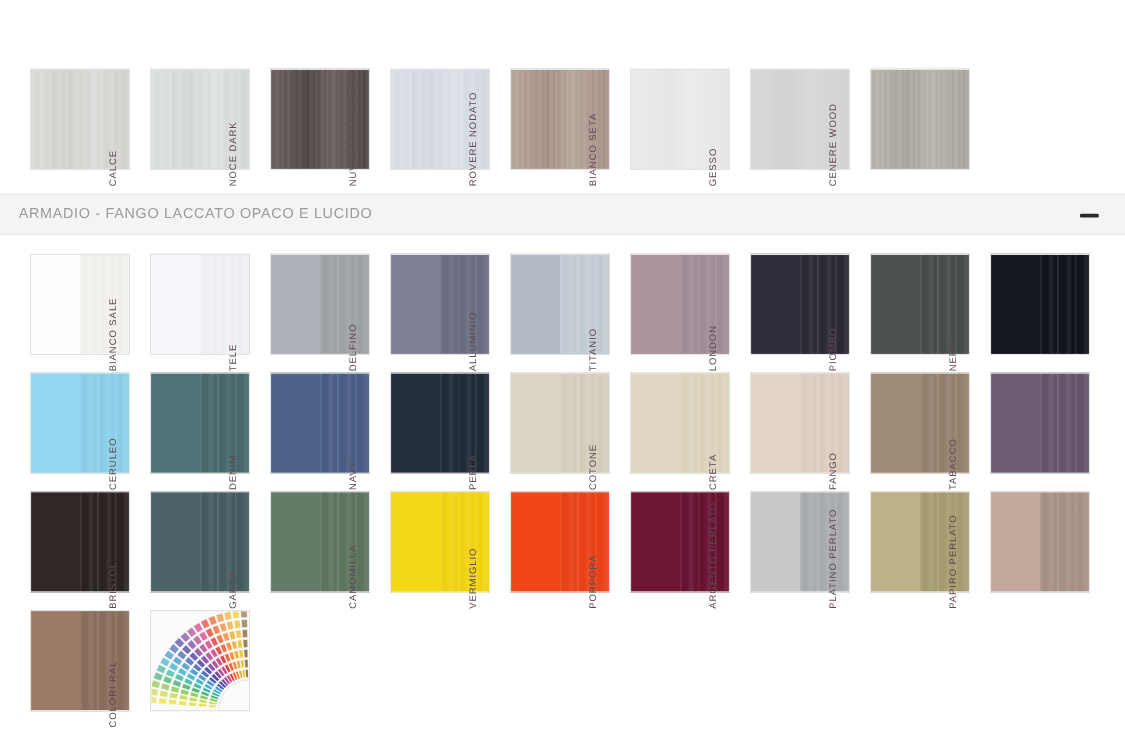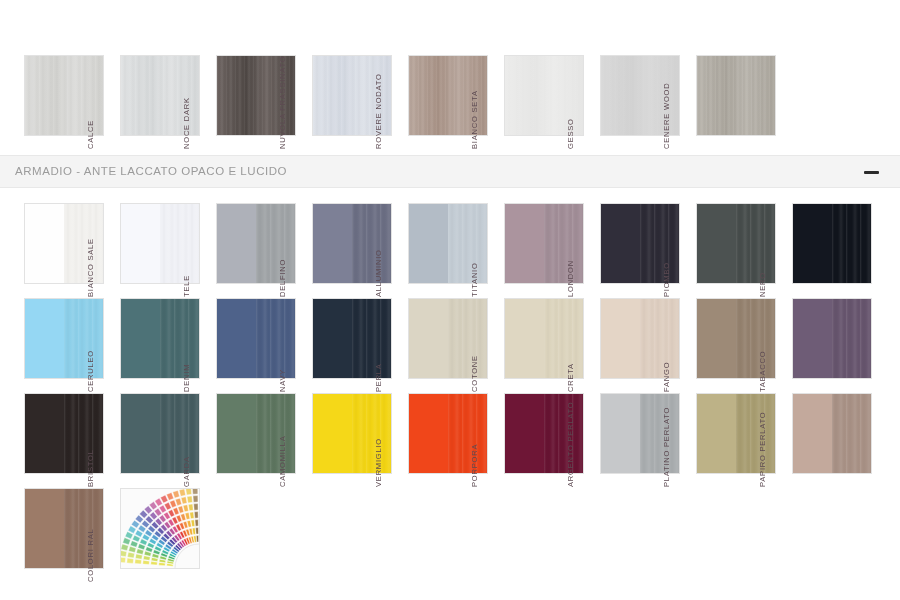--- a/index.html
+++ b/index.html
@@ -166,21 +166,21 @@
       <div class="cell" style="left: 672px; top: 0px;">
         <div class="swatch full" style="background: rgb(185, 181, 173);">
           <div class="tex" style="background: linear-gradient(90deg, rgb(185, 181, 173) 0%, rgb(171, 166, 157) 38%, rgb(185, 181, 173) 62%, rgb(171, 166, 157) 100%);">
             <div class="grain"></div>
           </div>
         </div>
         <div class="label">CENERE WOOD</div>
       </div>
     </div>
     <div class="section-header" style="top: 155px;">
-      <div class="title">ARMADIO - ANTE LACCATO OPACO E LUCIDO</div>
+      <div class="title">ARMADIO - FANGO LACCATO OPACO E LUCIDO</div>
       <div class="collapse-btn">
         <div class="bar"></div>
       </div>
     </div>
     <div class="grid" style="top: 203px; height: 380px;">
       <div class="cell" style="left: 0px; top: 0px;">
         <div class="swatch" style="background: rgb(254, 254, 254);">
           <div class="half-l" style="background: rgb(254, 254, 254);"></div>
           <div class="half-r" style="background: rgb(242, 241, 238);">
             <div class="grain soft"></div>

